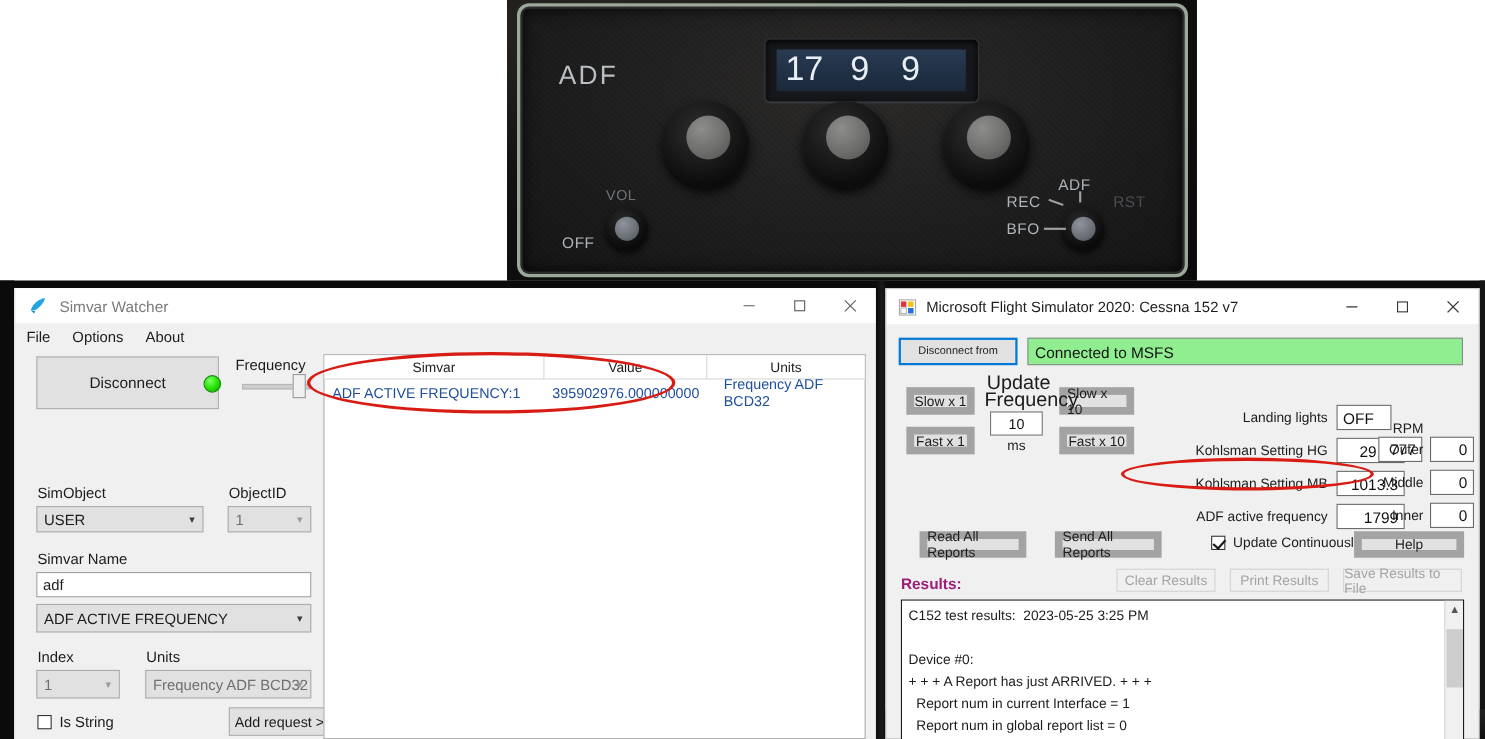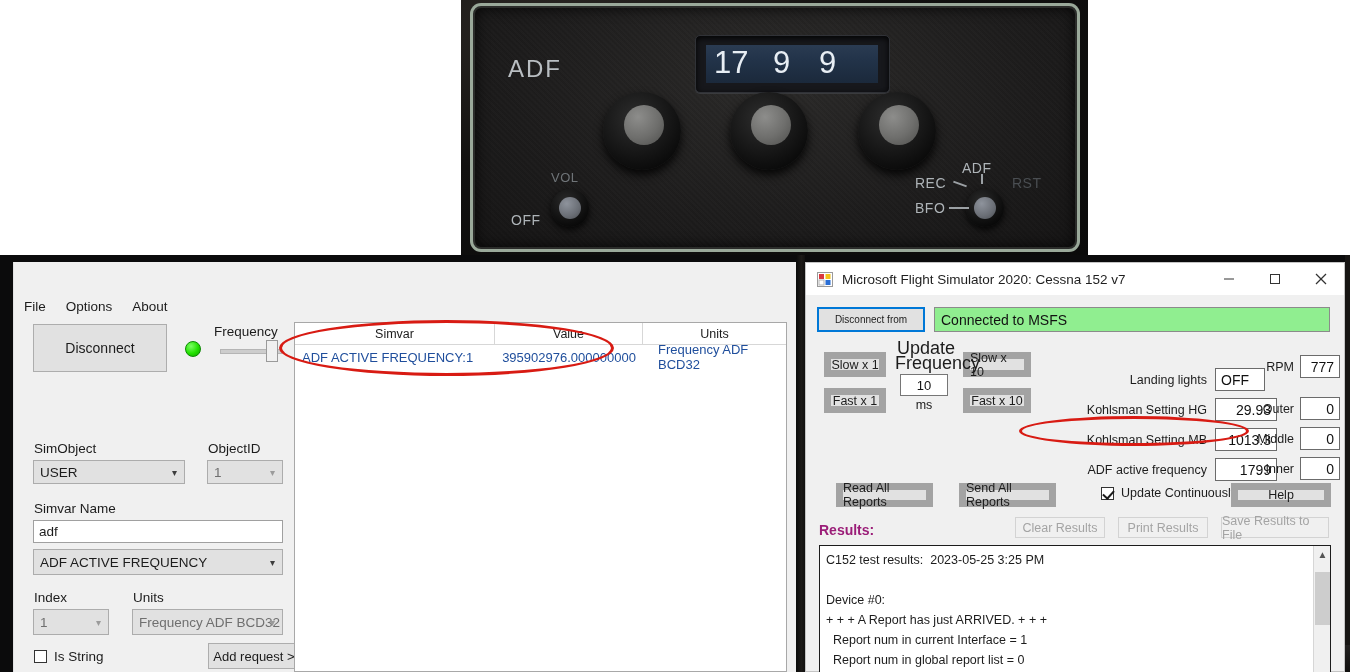--- a/index.html
+++ b/index.html
@@ -141,21 +141,21 @@
 
   .sv-body { position: absolute; left: 0; top: 56px; right: 0; bottom: 0; background: #f0f0f0; }
 
   .btn {
     background: #e1e1e1; border: 1px solid #adadad; color: #1c1c1c;
     font-family: "Liberation Sans", sans-serif; font-size: 13px;
     display: flex; align-items: center; justify-content: center;
     text-align: center;
   }
 
-  #disconnect-btn { position: absolute; left: 19px; top: 6px; width: 134px; height: 48px; font-size: 14px; }
+  #disconnect-btn { position: absolute; left: 19px; top: 6px; width: 166px; height: 48px; font-size: 14px; }
   .led {
     position: absolute; left: 171px; top: 23px; width: 16px; height: 16px; border-radius: 50%;
     background: radial-gradient(circle at 35% 30%, #7bff63 0%, #22e000 55%, #11a000 100%);
     border: 1px solid #0a8a00;
   }
   .freq-label { position: absolute; left: 200px; top: 6px; font-size: 13.5px; color:#1c1c1c; }
   .slider-track {
     position: absolute; left: 206px; top: 31px; width: 62px; height: 5px;
     background: #cdcdcd; border: 1px solid #b5b5b5;
   }
@@ -278,21 +278,21 @@
   .fval.left  { justify-content: flex-start; padding-left: 5px; }
 
   .r1 { left: 243px; top: 73px; }
   .r2 { left: 243px; top: 103px; }
   .r3 { left: 243px; top: 133px; }
   .r4 { left: 243px; top: 163px; }
   .r1 .flabel, .r2 .flabel, .r3 .flabel, .r4 .flabel { width: 158px; }
   .r1 .fval { width: 50px; margin-left: 8px; }
   .r2 .fval, .r3 .fval, .r4 .fval { width: 62px; margin-left: 8px; }
 
-  .s1 { left: 440px; top: 60px; }
+  .s1 { left: 440px; top: 88px; flex-direction: column; }
   .s2 { left: 440px; top: 102px; }
   .s3 { left: 440px; top: 132px; }
   .s4 { left: 440px; top: 162px; }
   .s1 .flabel, .s2 .flabel, .s3 .flabel, .s4 .flabel { width: 48px; }
   .s1 .fval, .s2 .fval, .s3 .fval, .s4 .fval { width: 40px; margin-left: 6px; }
 
   #read-all   { left: 30px;  top: 188px; width: 97px; height: 24px; }
   #send-all   { left: 153px; top: 188px; width: 97px; height: 24px; }
   .updcont { position: absolute; left: 295px; top: 191px; display: flex; align-items: center; gap: 7px; }
   .updcont span { font-size: 12.5px; color: #1c1c1c; }
@@ -377,20 +377,47 @@
     </div>
   </div>
 
   <div class="desk-strip"></div>
   <div class="desk-left"></div>
   <div class="desk-gap"></div>
   <div class="desk-right"></div>
   <div class="desk-bottom-r"></div>
 
   <div class="win" id="simvar">
+    <div class="titlebar">
+      <span class="plug-icon">
+        <svg width="18" height="16" viewBox="0 0 18 16">
+          <path d="M2 12 C4 6, 9 2, 15 1 C14 5, 11 9, 6 12 Z" fill="#21a5e0"></path>
+          <path d="M2 12 L6 13 L5 15 Z" fill="#1283b8"></path>
+        </svg>
+      </span>
+      <span class="title-text">Simvar Watcher</span>
+      <div class="win-btns">
+        <div class="win-btn">
+          <svg width="12" height="12" viewBox="0 0 12 12">
+              <line x1="1" y1="6" x2="11" y2="6" stroke="#5a5a5a" stroke-width="1"></line>
+            </svg>
+        </div>
+        <div class="win-btn">
+          <svg width="12" height="12" viewBox="0 0 12 12">
+              <rect x="1.5" y="1.5" width="9" height="9" fill="none" stroke="#5a5a5a" stroke-width="1"></rect>
+            </svg>
+        </div>
+        <div class="win-btn">
+          <svg width="12" height="12" viewBox="0 0 12 12">
+              <line x1="1" y1="1" x2="11" y2="11" stroke="#5a5a5a" stroke-width="1"></line>
+              <line x1="11" y1="1" x2="1" y2="11" stroke="#5a5a5a" stroke-width="1"></line>
+            </svg>
+        </div>
+      </div>
+    </div>
 
     <div class="menubar">
       <span>File</span>
       <span>Options</span>
       <span>About</span>
     </div>
 
     <div class="sv-body">
       <div class="btn" id="disconnect-btn">Disconnect</div>
       <div class="led"></div>

